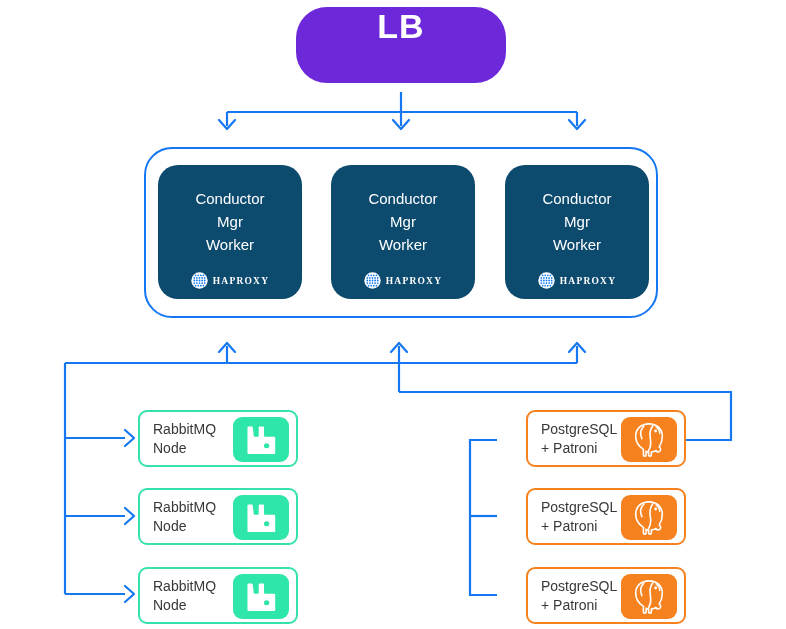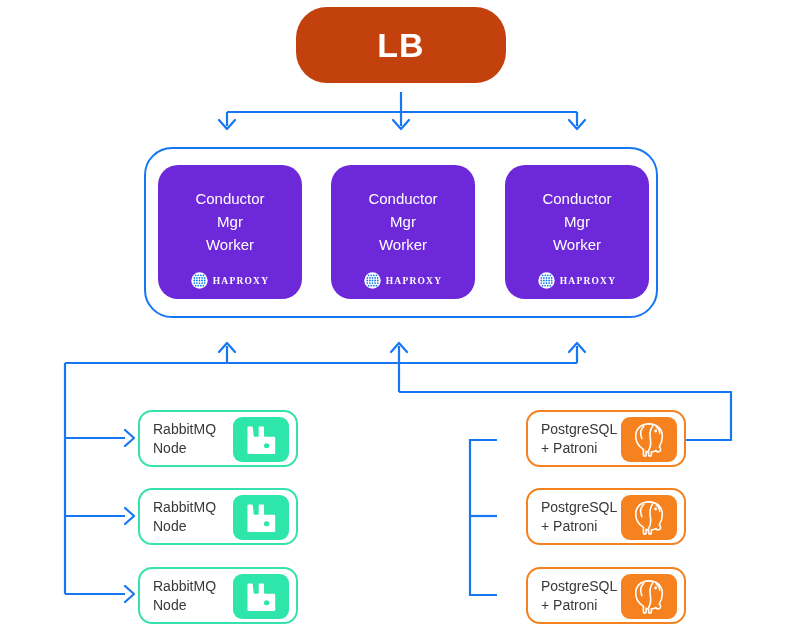--- a/index.html
+++ b/index.html
@@ -7,41 +7,41 @@
   .stage{
     position:relative;width:786px;height:629px;background:#fff;overflow:hidden;
     font-family:"Liberation Sans", sans-serif;
   }
   .wires{position:absolute;left:0;top:0;width:786px;height:629px;}
   .wires path{stroke:#1677f3;stroke-width:2.2;fill:none;}
   .wires path.head{stroke-linecap:round;stroke-linejoin:round;}
 
   .lb-box{
     position:absolute;left:296px;top:7px;width:210px;height:76px;
-    background:#c2410c;border-radius:31px;color:#fff;
-    display:flex;align-items:center;justify-content:center;
+    background:#6d28d9;border-radius:31px;color:#fff;
+    display:flex;align-items:flex-start;justify-content:center;
     font-size:34px;font-weight:600;letter-spacing:1px;
   }
   .cluster{
     position:absolute;left:144px;top:147px;width:514px;height:171px;
     border:2px solid #1677f3;border-radius:28px;background:#fff;
   }
   .cond-box{
     position:absolute;top:16px;width:144px;height:134px;
-    background:#6d28d9;border-radius:20px;color:#fff;text-align:center;
+    background:#0c4a6e;border-radius:20px;color:#fff;text-align:center;
   }
   .cond-box.c0{left:12px}.cond-box.c1{left:185px}.cond-box.c2{left:359px}
   .cond-lines{margin-top:22px;font-size:15px;line-height:23px;}
   .hap-row{
     margin-top:16px;display:flex;align-items:center;justify-content:center;gap:5px;font-family:Liberation Serif, serif;
   }
   .hap-text{font-size:9.5px;font-weight:bold;letter-spacing:1.2px;color:#fff;}
 
   .node{
-    position:absolute;width:160px;height:57px;background:#fff;border-radius:14px;
+    position:absolute;width:160px;height:57px;background:#fff;border-radius:9px;
   }
   .node.rmq{left:138px;border:2px solid #35e2ae;}
   .node.pg{left:526px;border:2px solid #f5821f;}
   .node.r0{top:410px}.node.r1{top:488px}.node.r2{top:567px}
   .node-text{
     position:absolute;left:13px;top:8px;font-size:14px;line-height:18.5px;color:#383838;
   }
   .node-icon{
     position:absolute;right:7px;top:5px;width:56px;height:45px;border-radius:9px;
     display:flex;align-items:center;justify-content:center;

